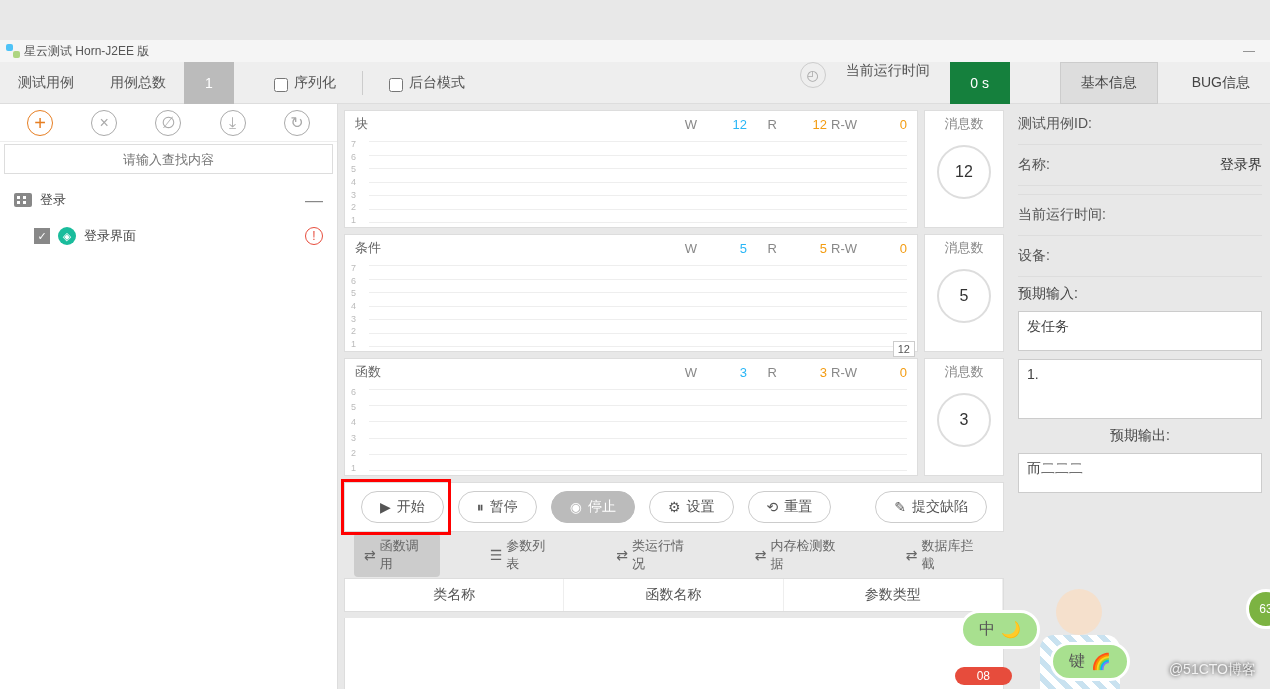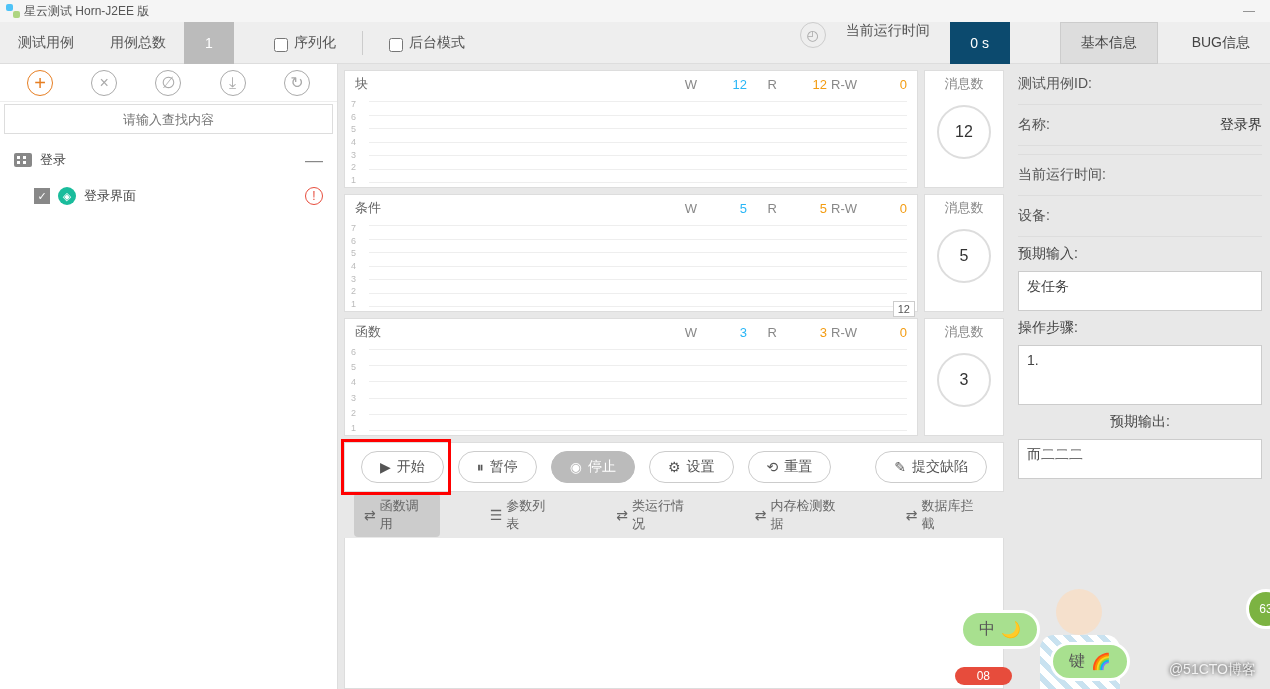--- a/index.html
+++ b/index.html
@@ -1,34 +1,34 @@
 <!DOCTYPE html>
 <html><head>
 <meta charset="utf-8">
 <style>
 * { box-sizing: border-box; margin: 0; padding: 0; font-family: "Microsoft YaHei", sans-serif; }
 body { background: #e8e8e8; width: 1270px; height: 689px; overflow: hidden; font-size: 13px; color: #444; }
 
-.titlebar { height: 22px; background: #f5f5f5; display: flex; align-items: center; padding: 0 6px; font-size: 12px; color: #555; }
+.titlebar { height: 22px; background: #f5f5f5; display: flex; align-items: center; padding: 0 6px; font-size: 12px; color: #555; margin-top: 40px; }
 .titlebar .logo { width: 14px; height: 14px; margin-right: 4px; position: relative; }
 .titlebar .logo::before { content:""; position:absolute; width:7px; height:7px; background:#4fc3f7; border-radius:2px; top:0; left:0;}
 .titlebar .logo::after { content:""; position:absolute; width:7px; height:7px; background:#aed581; border-radius:2px; bottom:0; right:0;}
 .titlebar .winbtn { margin-left:auto; width:30px; text-align:center; color:#888; cursor:pointer;}
 
 .topbar { display:flex; height:42px; background:#eee; border-bottom:1px solid #ddd; }
 .topbar .seg { display:flex; align-items:center; }
 .topbar .label { padding:0 18px; color:#555; font-size:14px; }
 .topbar .count { width:50px; height:42px; background:#bbb; color:#fff; display:flex; align-items:center; justify-content:center; font-size:14px;}
 .topbar .checks { display:flex; align-items:center; gap:18px; padding:0 20px; margin-left:20px; }
 .topbar .chk { display:flex; align-items:flex-end; gap:6px; color:#555; font-size:14px;}
 .topbar .chk input { width:14px; height:14px; }
 .topbar .vsep { width:1px; height:24px; background:#ccc; margin:0 8px;}
 .topbar .clock { margin-left:auto; width:26px; height:26px; border:1px solid #ccc; border-radius:50%; display:flex; align-items:center; justify-content:center; color:#aaa; font-size:14px;}
 .topbar .runtime-lbl { padding:0 20px; color:#555; font-size:14px;}
-.topbar .runtime-val { width:60px; height:42px; background:#0c4a6e; color:#fff; display:flex; align-items:center; justify-content:center; font-size:14px;}
+.topbar .runtime-val { width:60px; height:42px; background:#15803d; color:#fff; display:flex; align-items:center; justify-content:center; font-size:14px;}
 .topbar .tabs { display:flex; margin-left:50px;}
 .topbar .tab { height:42px; padding:0 20px; display:flex; align-items:center; background:#ddd; border:1px solid #ccc; cursor:pointer; font-size:14px;}
 .topbar .tab.inactive { background:transparent; border:none;margin-left:14px;}
 
 .main { display:flex; height:625px;}
 .sidebar { width:338px; background:#fff; border-right:1px solid #ddd; display:flex; flex-direction:column;}
 .toolbar { height:38px; display:flex; align-items:center; justify-content:space-around; border-bottom:1px solid #eee; padding:0 8px;}
 .tbtn { width:26px; height:26px; border:1.5px solid #aaa; border-radius:50%; display:flex; align-items:center; justify-content:center; color:#aaa; cursor:pointer; font-size:16px;}
 .tbtn.active { border-color:#e67e22; color:#e67e22; font-size:20px; line-height:1;}
 .searchbox { height:30px; border:1px solid #ddd; margin:2px 4px; display:flex; align-items:center;}
@@ -309,20 +309,25 @@
       <div class="stab">
           <span class="si">⇄</span>
           <span>内存检测数据</span>
         </div>
       <div class="stab">
           <span class="si">⇄</span>
           <span>数据库拦截</span>
         </div>
     </div>
 
+    <div class="thdr">
+      <div>类名称</div>
+      <div>函数名称</div>
+      <div>参数类型</div>
+    </div>
     <div class="tbody"></div>
   </div>
 
   <div class="rightpanel">
     <div class="info-row">
         <span class="ilabel">测试用例ID:</span>
       </div>
     <div class="sep"></div>
     <div class="info-row">
         <span class="ilabel">名称:</span>
@@ -333,21 +338,20 @@
     <div class="info-row">
         <span class="ilabel">当前运行时间:</span>
       </div>
     <div class="sep"></div>
     <div class="info-row">
         <span class="ilabel">设备:</span>
       </div>
     <div class="sep"></div>
     <div style="font-size:14px;">预期输入:</div>
     <div class="box"><span>发任务</span></div>
-    <div style="font-size:14px;">操作步骤:</div>
     <div class="box" style="min-height:60px;"><span>1.</span></div>
     <div style="font-size:14px;text-align:center;">预期输出:</div>
     <div class="box"><span>而二二二</span></div>
   </div>
 </div>
 
 <div class="avatar">
   <div class="head"></div>
     <div class="body"></div>
 </div>

